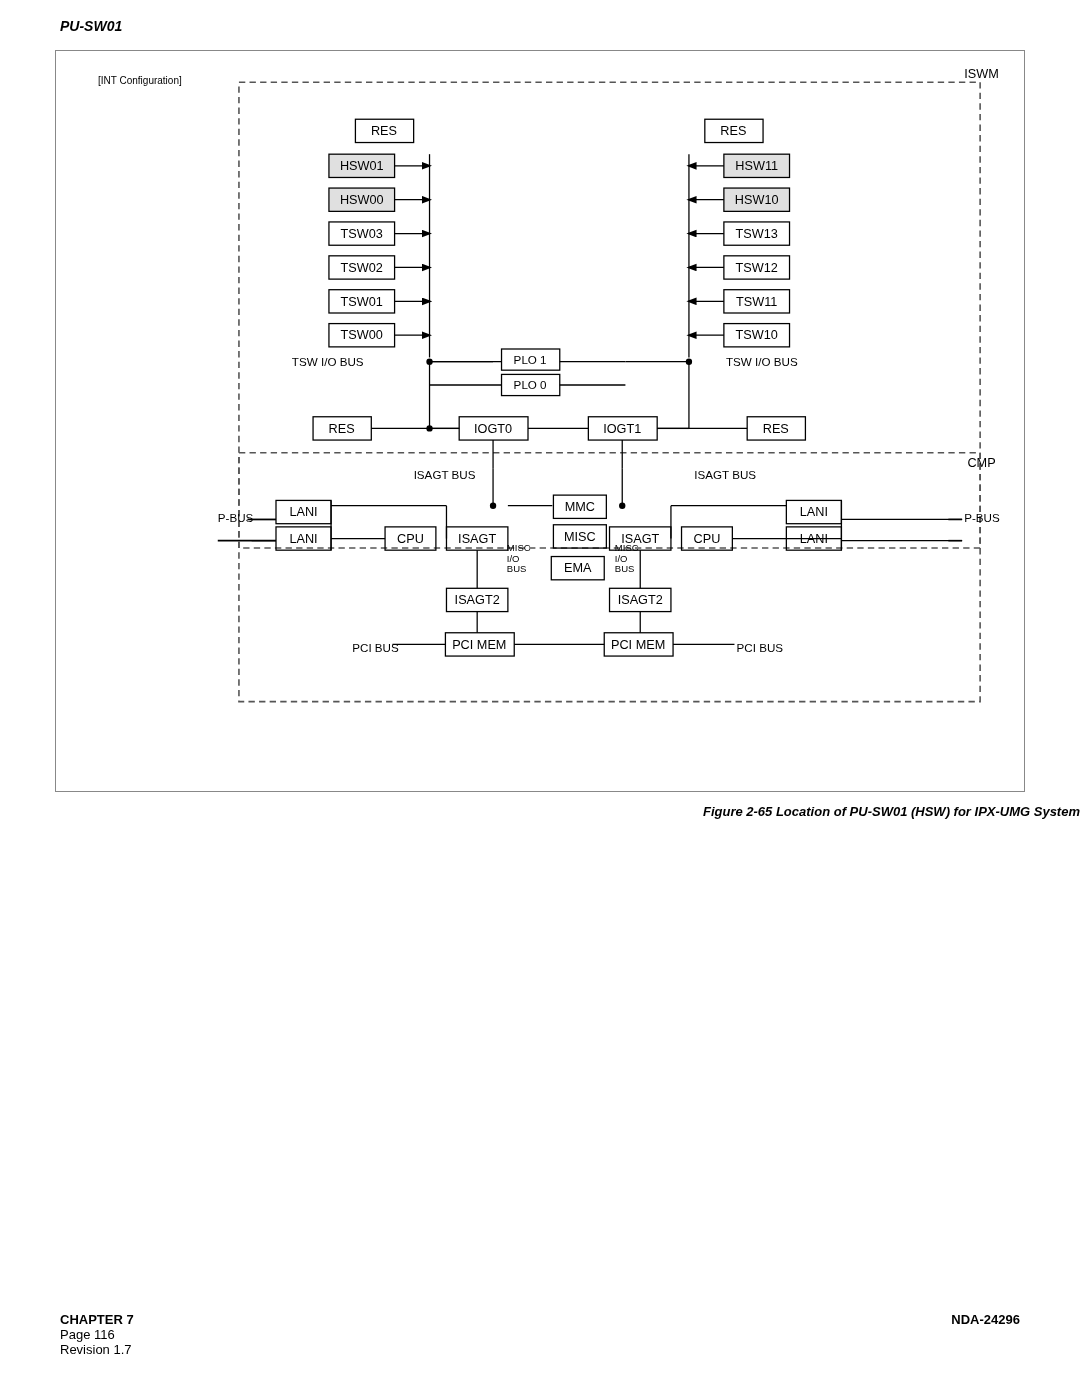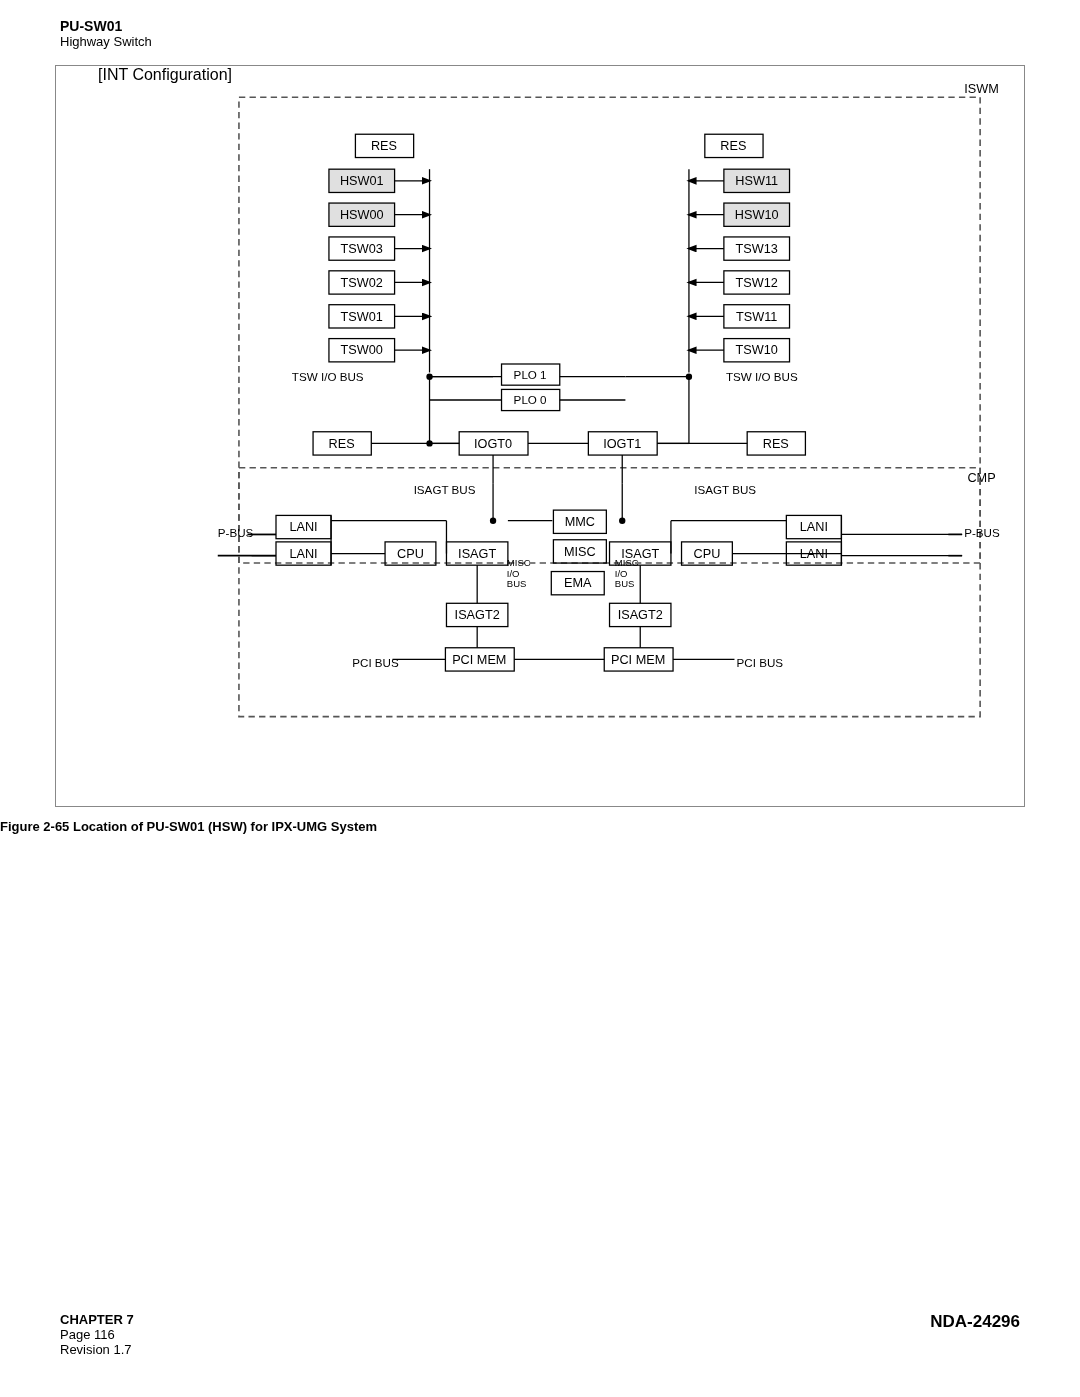--- a/index.html
+++ b/index.html
@@ -8,20 +8,21 @@
       min-height: 1397px;
       background: #fff;
       font-family: Arial, sans-serif;
       font-size: 13px;
       color: #000;
       position: relative;
     }
 
     .page-header {
       padding: 18px 48px 6px 60px;
+      font-style: italic;
     }
 
     .page-title-main {
       font-weight: bold;
       font-size: 14px;
     }
 
     .page-title-sub {
       font-size: 13px;
     }
@@ -29,60 +30,60 @@
     .diagram-container {
       margin: 10px 55px;
       border: 1.5px solid #888;
       padding: 10px;
       position: relative;
       background: #fff;
     }
 
     .int-config-label {
       position: absolute;
-      top: 0;
+      top: 24px;
       left: 14px;
-      font-size: 16px;
+      font-size: 10px;
       padding-left: 28px;
     }
 
     .figure-caption {
-      text-align: left;
+      text-align: right;
       font-size: 13px;
       font-weight: bold;
       margin: 12px 0 8px 0;
+      font-style: italic;
     }
 
     .page-footer {
       position: absolute;
       bottom: 40px;
       left: 60px;
       right: 60px;
       display: flex;
       justify-content: space-between;
       align-items: flex-start;
     }
 
     .footer-left {
       font-size: 13px;
     }
 
     .footer-right {
-      font-size: 17px;
+      font-size: 13px;
       font-weight: bold;
     }
 
     .bold { font-weight: bold; }
   </style>
 </head>
 <body>
 
 <div class="page-header">
   <div class="page-title-main bold">PU-SW01</div>
-  <div class="page-title-sub">Highway Switch</div>
 </div>
 
 <div class="diagram-container">
   <div class="int-config-label">[INT Configuration]</div>
 
   <svg viewBox="0 0 900 680" width="960" height="720" style="display:block; margin: 0 auto;">
 
     <rect x="160" y="20" width="700" height="440" fill="none" stroke="#555" stroke-width="1.5" stroke-dasharray="6,4"></rect>
     <text x="845" y="16" font-size="12" font-family="Arial">ISWM</text>
 

